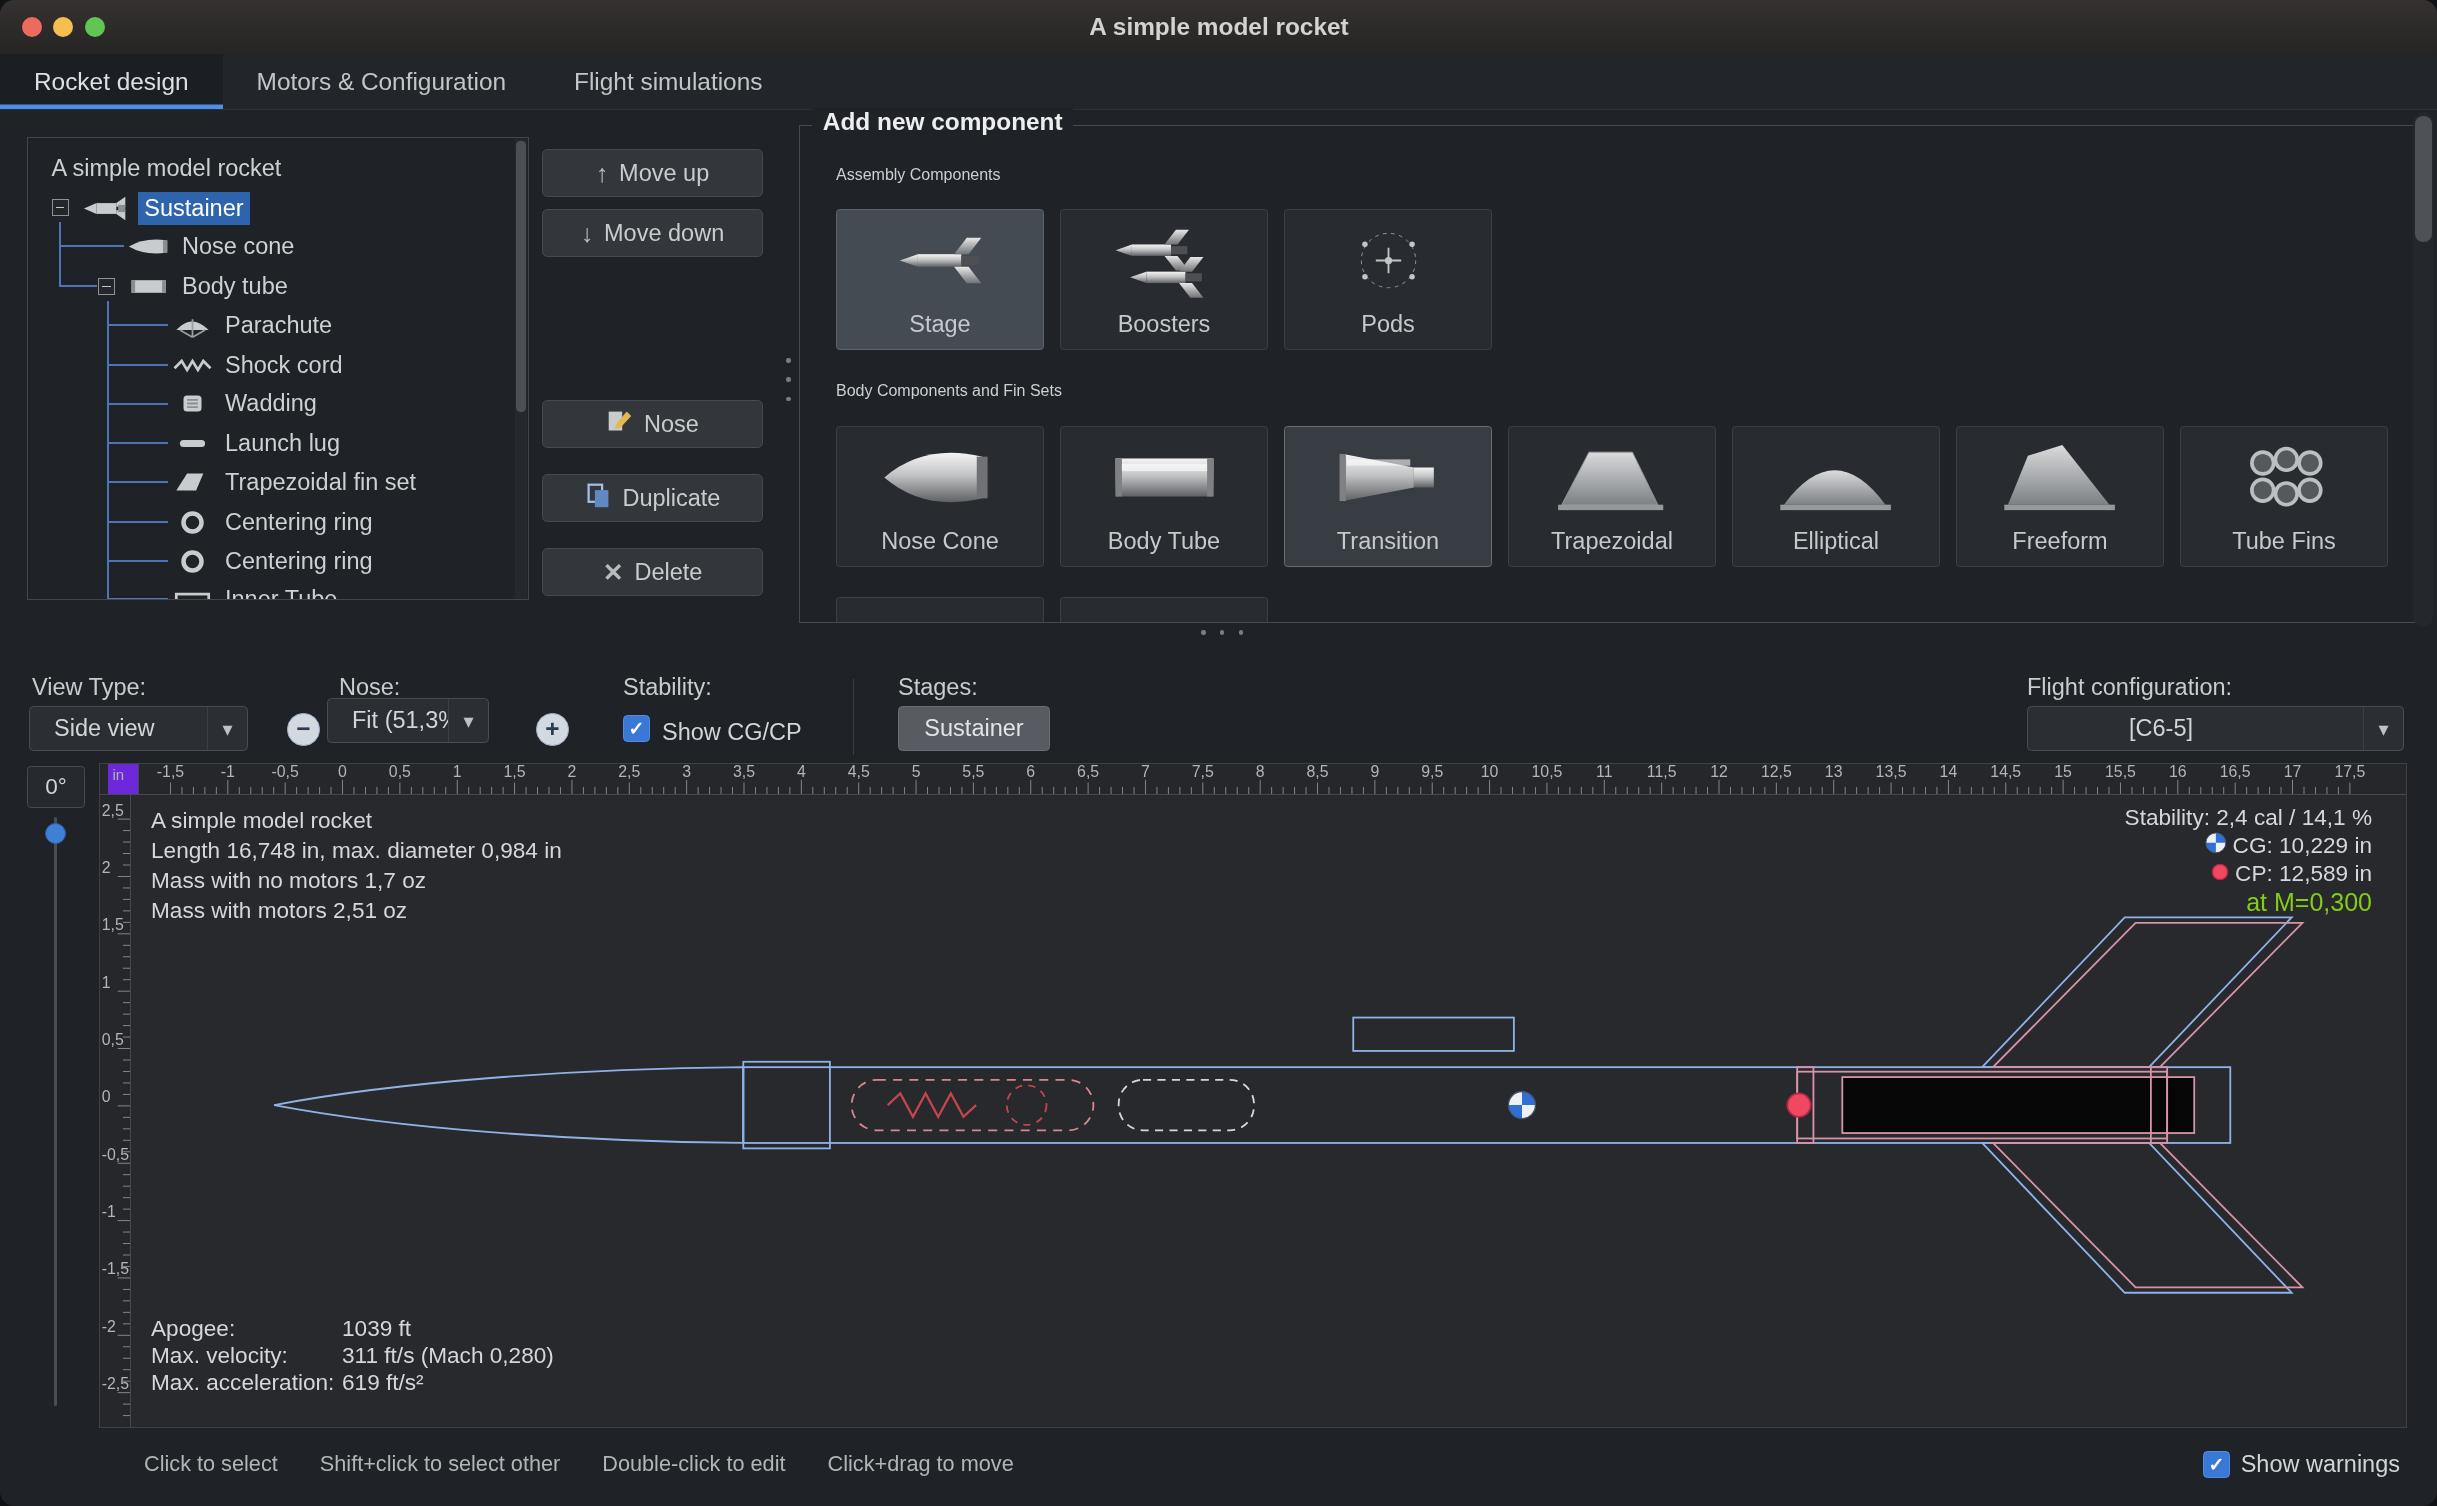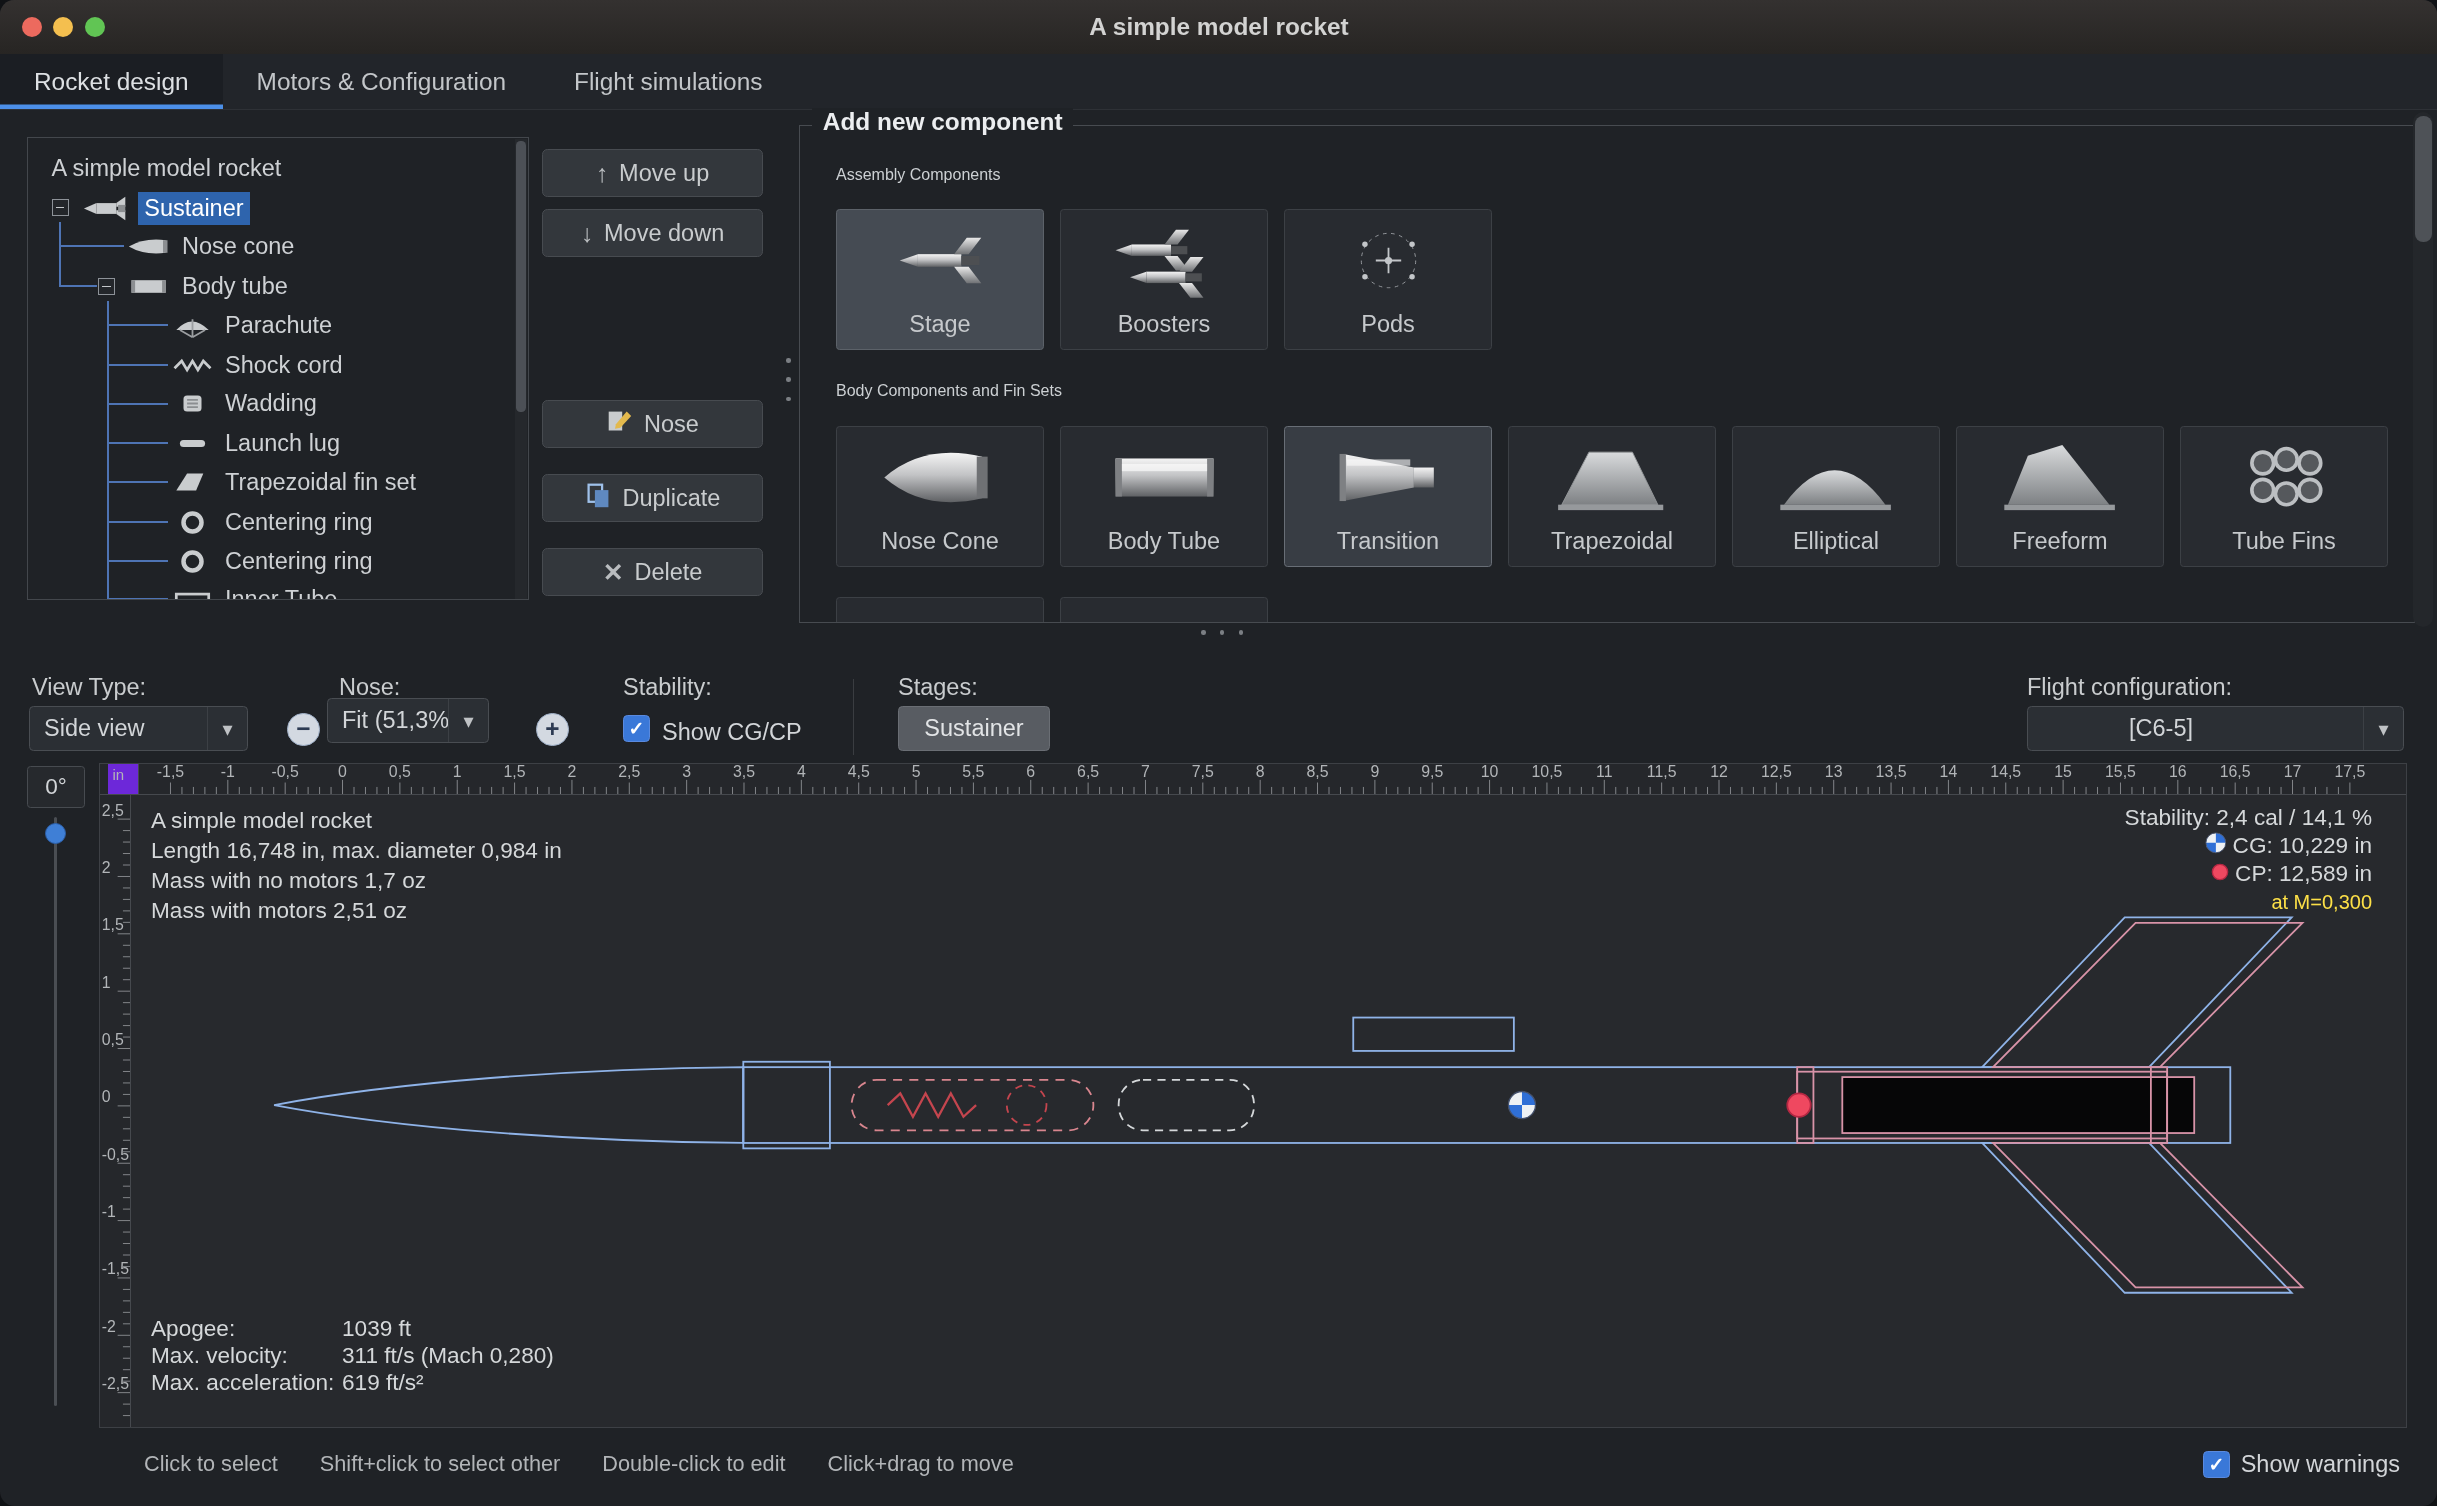--- a/index.html
+++ b/index.html
@@ -42,41 +42,41 @@
 .compstub{position:absolute;width:208px;height:54px;background:#282b30;border:0.9px solid #3c4045;border-radius:3.6px}
 
 .dots-v{position:absolute;left:785px;top:358px;width:7.2px;height:43px;display:flex;flex-direction:column;justify-content:space-between;align-items:center}
 .dots-v i,.dots-h i{width:4.5px;height:4.5px;border-radius:50%;background:#7b7f84;display:block}
 .dots-h{position:absolute;left:1201px;top:630px;width:42px;display:flex;justify-content:space-between}
 #wsb{position:absolute;right:3.6px;top:112px;width:20px;height:515px;background:#24272b;border-radius:10px}
 #wsb .thumb{position:absolute;left:1.8px;top:3.6px;width:16.3px;height:126px;background:#4e5257;border-radius:8.1px}
 
 .tblabel{position:absolute;font-size:23.5px;color:#c9ccce;white-space:nowrap}
 .combo{position:absolute;background:#2b2f34;border:0.9px solid #494d52;border-radius:4.5px;display:flex;align-items:center;height:45px;color:#d2d5d8}
-.combo .val{flex:1;padding-left:14px;white-space:nowrap;overflow:hidden}
+.combo .val{flex:1;padding-left:24px;white-space:nowrap;overflow:hidden}
 .combo .chev{width:40px;align-self:stretch;display:flex;align-items:center;justify-content:center;color:#bfc2c5;border-left:0.9px solid #3c4045;font-size:20px}
 .circbtn{position:absolute;width:32.5px;height:32.5px;border-radius:50%;background:#d3d9e1;color:#2c3a52;display:flex;align-items:center;justify-content:center;font-size:24.4px;font-weight:bold;border:0.9px solid #9fb0c8;line-height:1}
 .cb{width:27px;height:27px;border-radius:4.5px;background:#3a78d8;border:0.9px solid #5a8ade;display:inline-flex;align-items:center;justify-content:center;color:#fff;font-size:19px;font-weight:bold;flex:none}
 .stagebtn{position:absolute;width:152px;height:45px;background:#585c62;border:0.9px solid #6a6e74;border-radius:4.5px;display:flex;align-items:center;justify-content:center;color:#e2e4e6;font-size:23.5px}
 .vsep{position:absolute;width:0.9px;background:#3a3d41}
 
 #rotbox{position:absolute;left:27px;top:766px;width:58px;height:42px;background:#26292d;border:0.9px solid #474b50;border-radius:3.6px;display:flex;align-items:center;justify-content:center;font-size:22.6px;color:#d2d5d8}
 #rottrack{position:absolute;left:54px;top:817px;width:2.7px;height:589px;background:#4a4e53;border-radius:1.8px}
 #rotthumb{position:absolute;left:45px;top:823px;width:21px;height:21px;border-radius:50%;background:#3f7fd6;border:1.8px solid #2c5fa8}
 
 #canvas{position:absolute;left:99px;top:763px;width:2308px;height:665px;background:#27292d;border:0.9px solid #3d4045;overflow:hidden}
 #rocket-svg{position:absolute;left:0;top:0;pointer-events:none}
 #hruler-svg{position:absolute;left:0;top:0;background:#25272b;border-bottom:0.9px solid #46494e}
 #vruler-svg{position:absolute;left:0;top:31px;background:#25272b;border-right:0.9px solid #46494e}
 #corner{position:absolute;left:8px;top:0;width:31px;height:31px;background:#6d28d9;border-right:0.9px solid #46494e;border-bottom:0.9px solid #46494e;font-size:15px;color:#b2b5b8;padding:1.8px 0 0 4.5px}
 .ruler-num{font-size:18px;fill:#b2b5b8;font-family:"Liberation Sans",sans-serif}
 .cinfo{position:absolute;left:51px;top:42px;line-height:30px;font-size:22.6px;color:#d5d8da;white-space:nowrap}
 .cstats{position:absolute;right:34px;top:40px;font-size:22.6px;color:#d5d8da}
 .cstats .row{display:flex;justify-content:flex-end;align-items:center;gap:6.3px;height:28px}
-.mach{font-size:20px;color:#fde047}
+.mach{font-size:25px;color:#84cc16}
 .cflight{position:absolute;left:51px;top:551px;font-size:22.6px;color:#d5d8da;line-height:27px;white-space:nowrap}
 .cflight .lab{display:inline-block;width:191px}
 
 #statusbar{position:absolute;left:0;top:1436px;width:2438px;height:56px;display:flex;align-items:center;font-size:21.7px;color:#b2b5b8}
 #hints{margin-left:144px;display:flex;gap:42px;white-space:nowrap}
 #warn{position:absolute;right:38px;display:flex;align-items:center;gap:10.8px;font-size:23.5px;color:#d2d5d8}
 </style>
 </head>
 <body>
 

